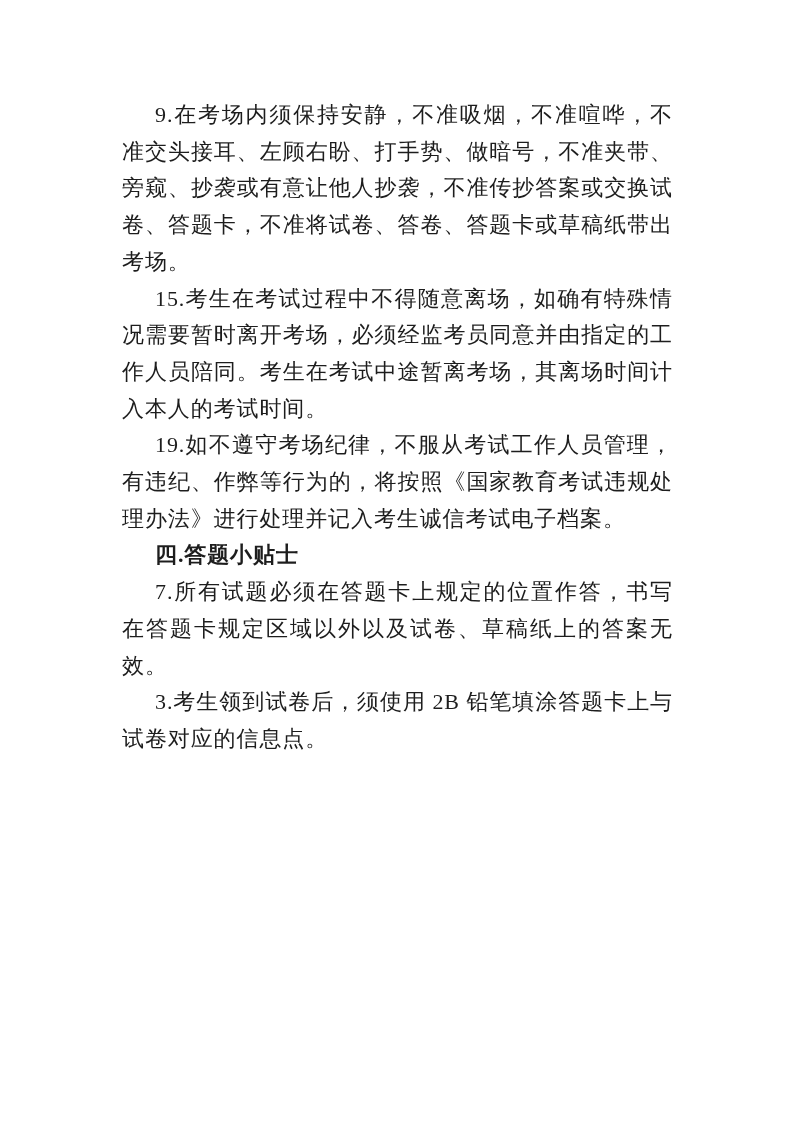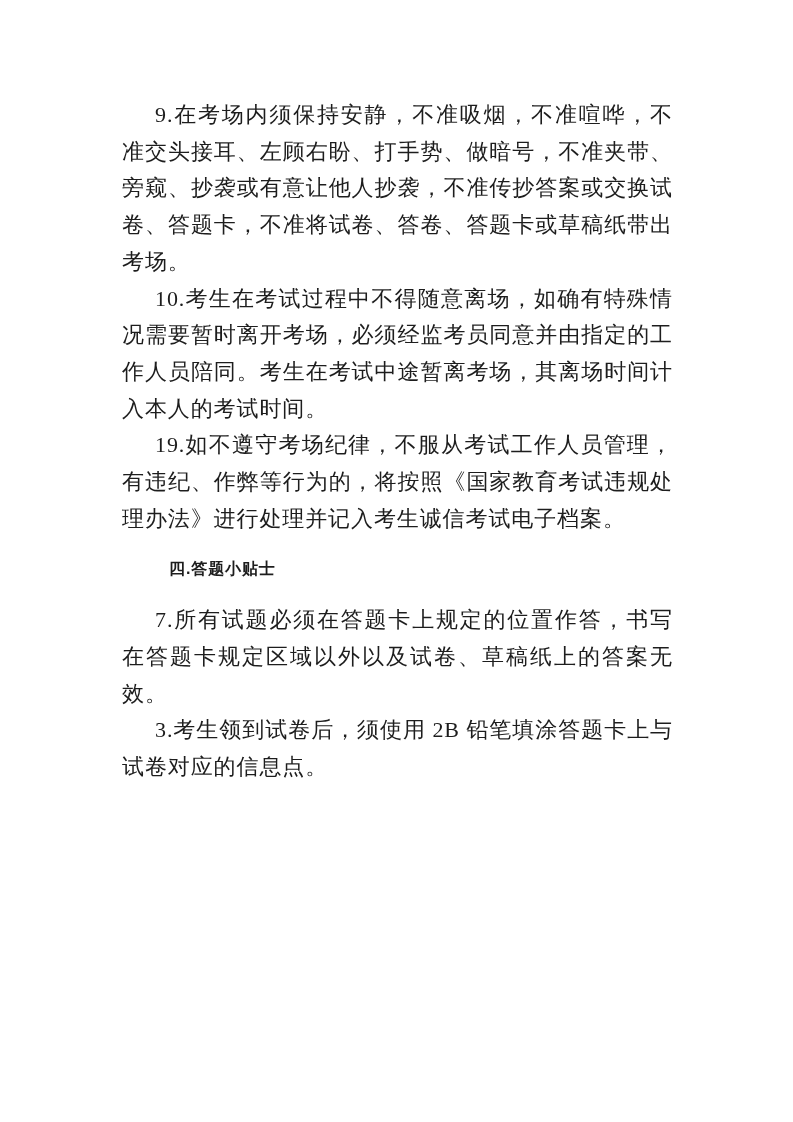--- a/index.html
+++ b/index.html
@@ -34,35 +34,35 @@
     text-align: justify;
     text-justify: inter-ideograph;
   }
   .content p.body-para {
     margin: 0;
     text-indent: 33px;
     font-family: "Liberation Serif", serif;
     font-weight: normal;
   }
   .content h2.section-heading {
-    margin: 14px;
+    margin: 0;
     text-indent: 33px;
-    font-size: 16px;
+    font-size: 22px;
     line-height: 36.7px;
     letter-spacing: 0.9px;
-    font-family: Liberation Sans, sans-serif;
+    font-family: Liberation Serif, serif;
     font-weight: bold;
     text-align: left;
   }
 </style>
 </head>
 <body>
 
 <div class="page" style="background: rgb(255, 255, 255);">
   <div class="content" style="color: rgb(29, 29, 29);">
     <p class="body-para">9.在考场内须保持安静，不准吸烟，不准喧哗，不准交头接耳、左顾右盼、打手势、做暗号，不准夹带、旁窥、抄袭或有意让他人抄袭，不准传抄答案或交换试卷、答题卡，不准将试卷、答卷、答题卡或草稿纸带出考场。</p>
-    <p class="body-para">10.考生在考试过程中不得随意离场，如确有特殊情况需要暂时离开考场，必须经监考员同意并由指定的工作人员陪同。考生在考试中途暂离考场，其离场时间计入本人的考试时间。</p>
+    <p class="body-para">15.考生在考试过程中不得随意离场，如确有特殊情况需要暂时离开考场，必须经监考员同意并由指定的工作人员陪同。考生在考试中途暂离考场，其离场时间计入本人的考试时间。</p>
     <p class="body-para">19.如不遵守考场纪律，不服从考试工作人员管理，有违纪、作弊等行为的，将按照《国家教育考试违规处理办法》进行处理并记入考生诚信考试电子档案。</p>
     <h2 class="section-heading">四.答题小贴士</h2>
     <p class="body-para">7.所有试题必须在答题卡上规定的位置作答，书写在答题卡规定区域以外以及试卷、草稿纸上的答案无效。</p>
     <p class="body-para">3.考生领到试卷后，须使用 2B 铅笔填涂答题卡上与试卷对应的信息点。</p>
   </div>
 </div>
 
 </body></html>

